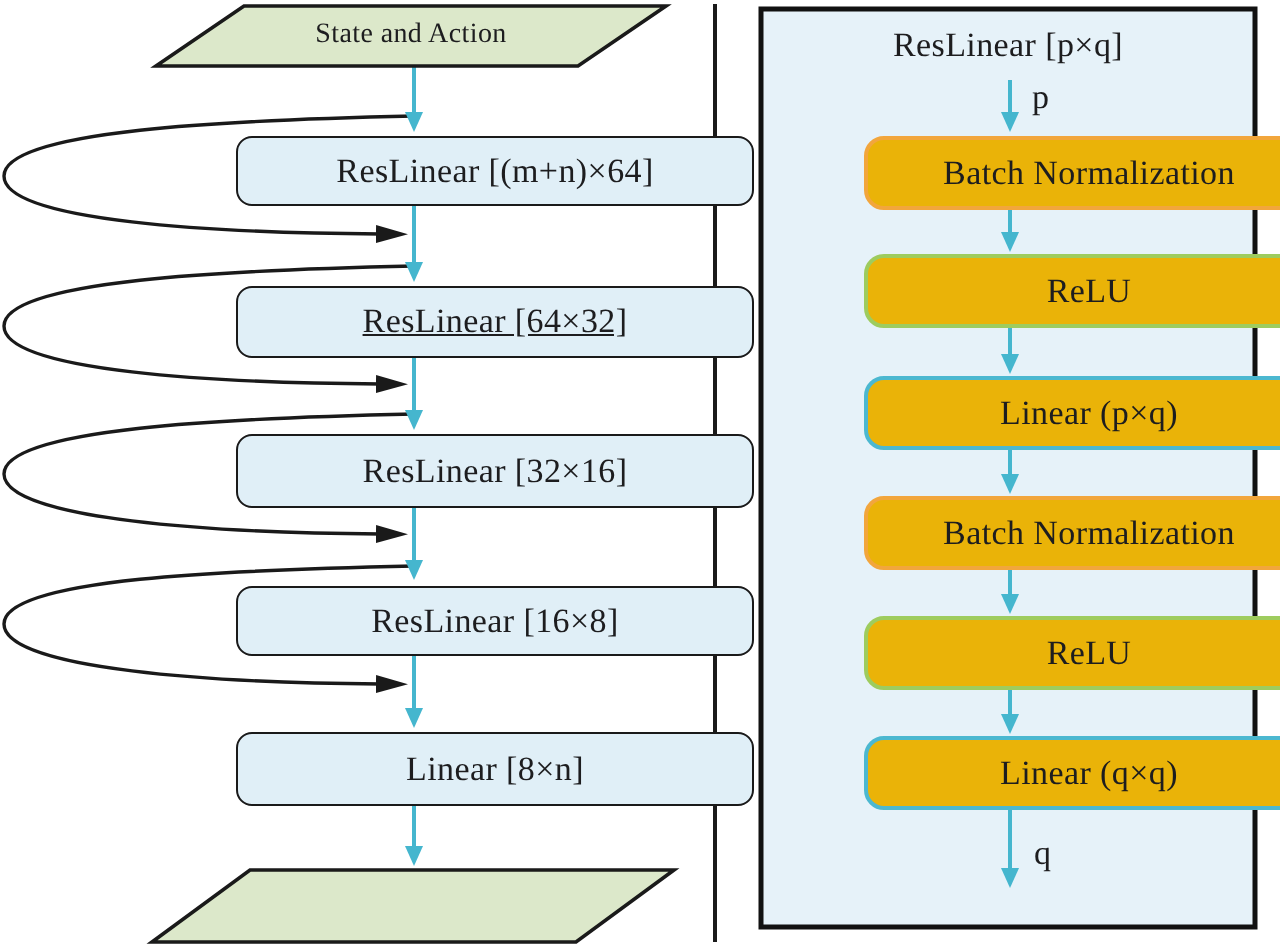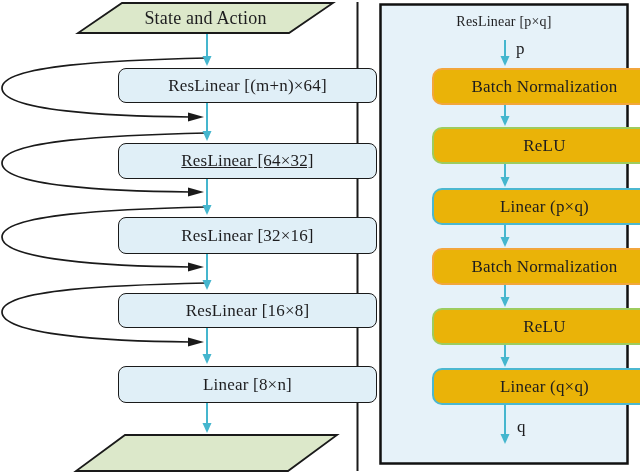--- a/index.html
+++ b/index.html
@@ -3,30 +3,30 @@
 <meta charset="utf-8">
 <style>
   html,body{margin:0;padding:0;background:#ffffff;}
   #stage{
     position:relative;width:640px;height:473px;overflow:hidden;
     font-family:"Liberation Serif","DejaVu Serif",serif;
     color:#1d1d1f;background:#ffffff;
   }
   #diagram-svg{position:absolute;left:0;top:0;z-index:1;}
   .label{position:absolute;z-index:3;display:flex;align-items:center;justify-content:center;
-         font-size:18px;line-height:1;letter-spacing:.2px;white-space:nowrap;}
+         font-size:14px;line-height:1;letter-spacing:.2px;white-space:nowrap;}
   .box{position:absolute;z-index:2;box-sizing:border-box;display:flex;align-items:center;justify-content:center;
        font-size:17px;letter-spacing:.2px;white-space:nowrap;margin-left:40px;}
   .lbox{left:78px;width:259px;border:1.7px solid #1a1a1a;border-radius:8px;background:#e0eff7;}
   .rbox{left:392px;width:225px;height:37px;border-radius:10px;background:#eab308;}
   .rbox.bn{border:2.2px solid #f2a63c;}
   .rbox.relu{border:2.2px solid #9ecc5e;font-family:Liberation Serif, serif;}
   .rbox.lin{border:2.2px solid #4cb8d0;}
   .dim{font-size:17px;}
-  .title{font-size:14px;}
+  .title{font-size:17px;}
 </style>
 </head>
 <body>
 
 <div id="stage">
 
   <svg id="diagram-svg" width="640" height="473" viewBox="0 0 640 473">
     <defs>
       <marker id="arrowCyan" markerUnits="userSpaceOnUse" markerWidth="12" markerHeight="11" refX="2" refY="5" orient="auto">
         <path d="M0,0.5 L10,5 L0,9.5 Z" fill="#45b6ce"></path>

